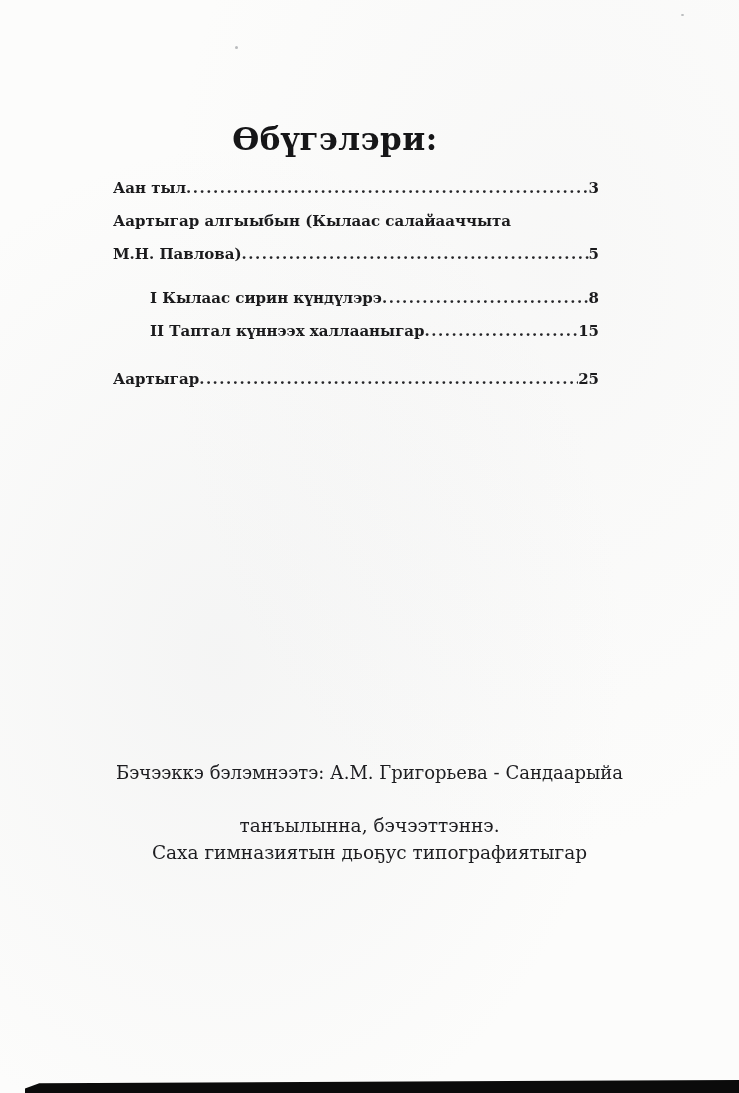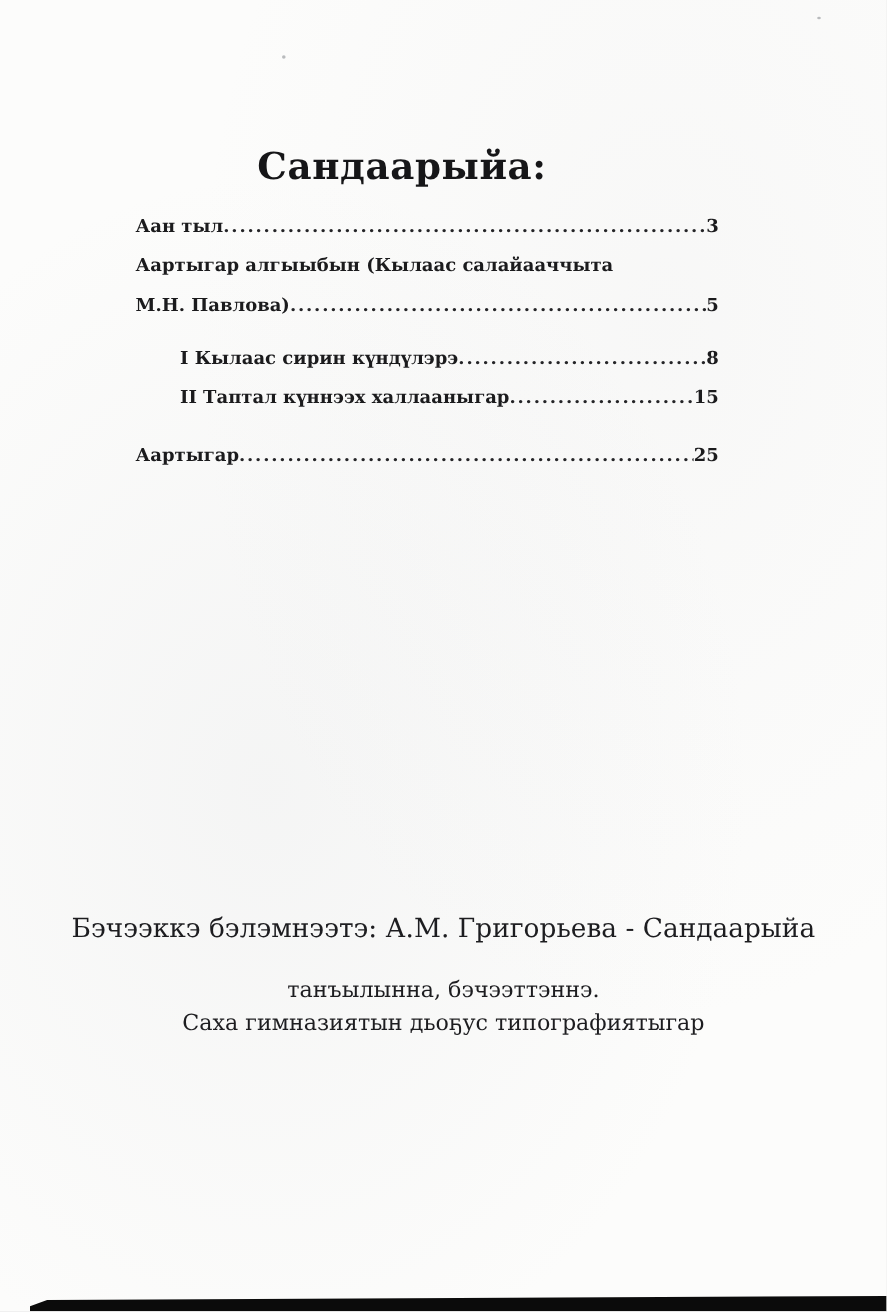--- a/index.html
+++ b/index.html
@@ -69,21 +69,21 @@
     margin-top: 11px;
   }
   .toc-chapters .toc-row { height: 32.5px; line-height: 32.5px; }
   .toc-appendix { margin-top: 16px; }
   .colophon-prepared {
     position: absolute;
     top: 762px;
     left: 0;
     width: 739px;
     text-align: center;
-    font-size: 22px;
+    font-size: 18px;
     color: #1d1d20;
   }
   .colophon-printer {
     position: absolute;
     top: 812px;
     left: 0;
     width: 739px;
     text-align: center;
     font-size: 18.5px;
     line-height: 27px;
@@ -104,21 +104,21 @@
     border-radius: 50%;
   }
   .speck1 { top: 46px; left: 235px; width: 3px; height: 3px; }
   .speck2 { top: 14px; left: 681px; width: 3px; height: 2px; }
 </style>
 </head>
 <body>
 
 <div class="page">
 
-  <h1 class="title">Сандаарыйа:</h1>
+  <h1 class="title">Өбүгэлэри:</h1>
 
   <div class="toc">
 
     <div class="toc-row">
       <span class="toc-label">Аан тыл</span>
       <span class="toc-dots"></span>
       <span class="toc-page">3</span>
     </div>
 
     <div class="toc-wrap-line">

